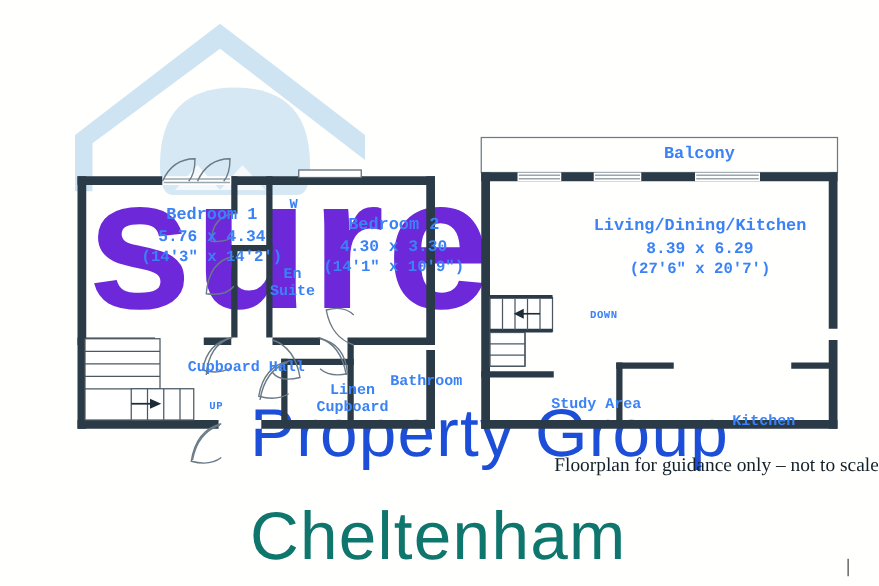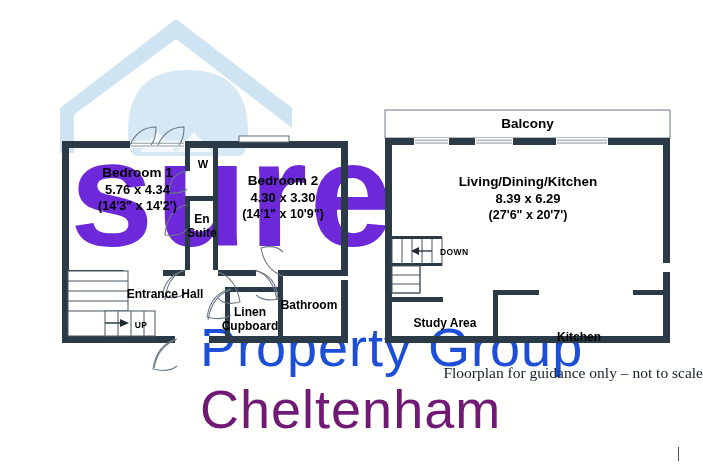--- a/index.html
+++ b/index.html
@@ -40,38 +40,39 @@
   }
   .wm-pg {
     left: 200px;
     top: 316px;
     font-size: 54px;
     color: #1d4ed8;
     letter-spacing: 1px;
   }
   .wm-ch {
     left: 200px;
-    top: 378px;
+    top: 398px;
     font-size: 54px;
-    color: #701a75;
+    color: #0f766e;
     letter-spacing: 1px;
   }
   
   #plan {
     position: absolute;
     inset: 0;
     z-index: 2;
   }
   .lbl {
     position: absolute;
     text-align: center;
     line-height: 1.18;
-    color: #000000;
-    font-family: Liberation Sans, sans-serif;
+    color: #3b82f6;
+    font-family: Liberation Mono, monospace;
     white-space: pre;
+    padding-left: 32px;
   }
   .lbl.big   { font-size: 13.5px; font-weight: 700; }
   .lbl.dim   { font-size: 13px;   font-weight: 700; }
   .lbl.dimft { font-size: 12.5px; font-weight: 700; }
   .lbl.room  { font-size: 12px;   font-weight: 700; }
   .lbl.small { font-size: 11px;   font-weight: 700; }
   .lbl.tiny  { font-size: 8.5px;  font-weight: 700; letter-spacing: .4px; }
   #caption {
     position: absolute;
     left: 0;
@@ -235,21 +236,21 @@
 
     <div class="lbl big" style="left:222px; top:173px; width:122px;">Bedroom 2</div>
     <div class="lbl dim" style="left:222px; top:190px; width:122px;">4.30 x 3.30</div>
     <div class="lbl dimft" style="left:222px; top:207px; width:122px;">(14'1" x 10'9")</div>
 
     <div class="lbl small" style="left:192px; top:158px; width:22px;">W</div>
 
     <div class="lbl room" style="left:182px; top:212px; width:40px;">En
 Suite</div>
 
-    <div class="lbl room" style="left:110px; top:287px; width:110px;">Entrance Hall</div>
+    <div class="lbl room" style="left:110px; top:287px; width:110px;">Cupboard Hall</div>
 
     <div class="lbl room" style="left:209px; top:305px; width:82px;">Linen
 Cupboard</div>
 
     <div class="lbl room" style="left:278px; top:298px; width:62px;">Bathroom</div>
 
     <div class="lbl tiny" style="left:126px; top:320px; width:30px;">UP</div>
 
     <div class="lbl big" style="left:385px; top:116px; width:285px;">Balcony</div>
 

